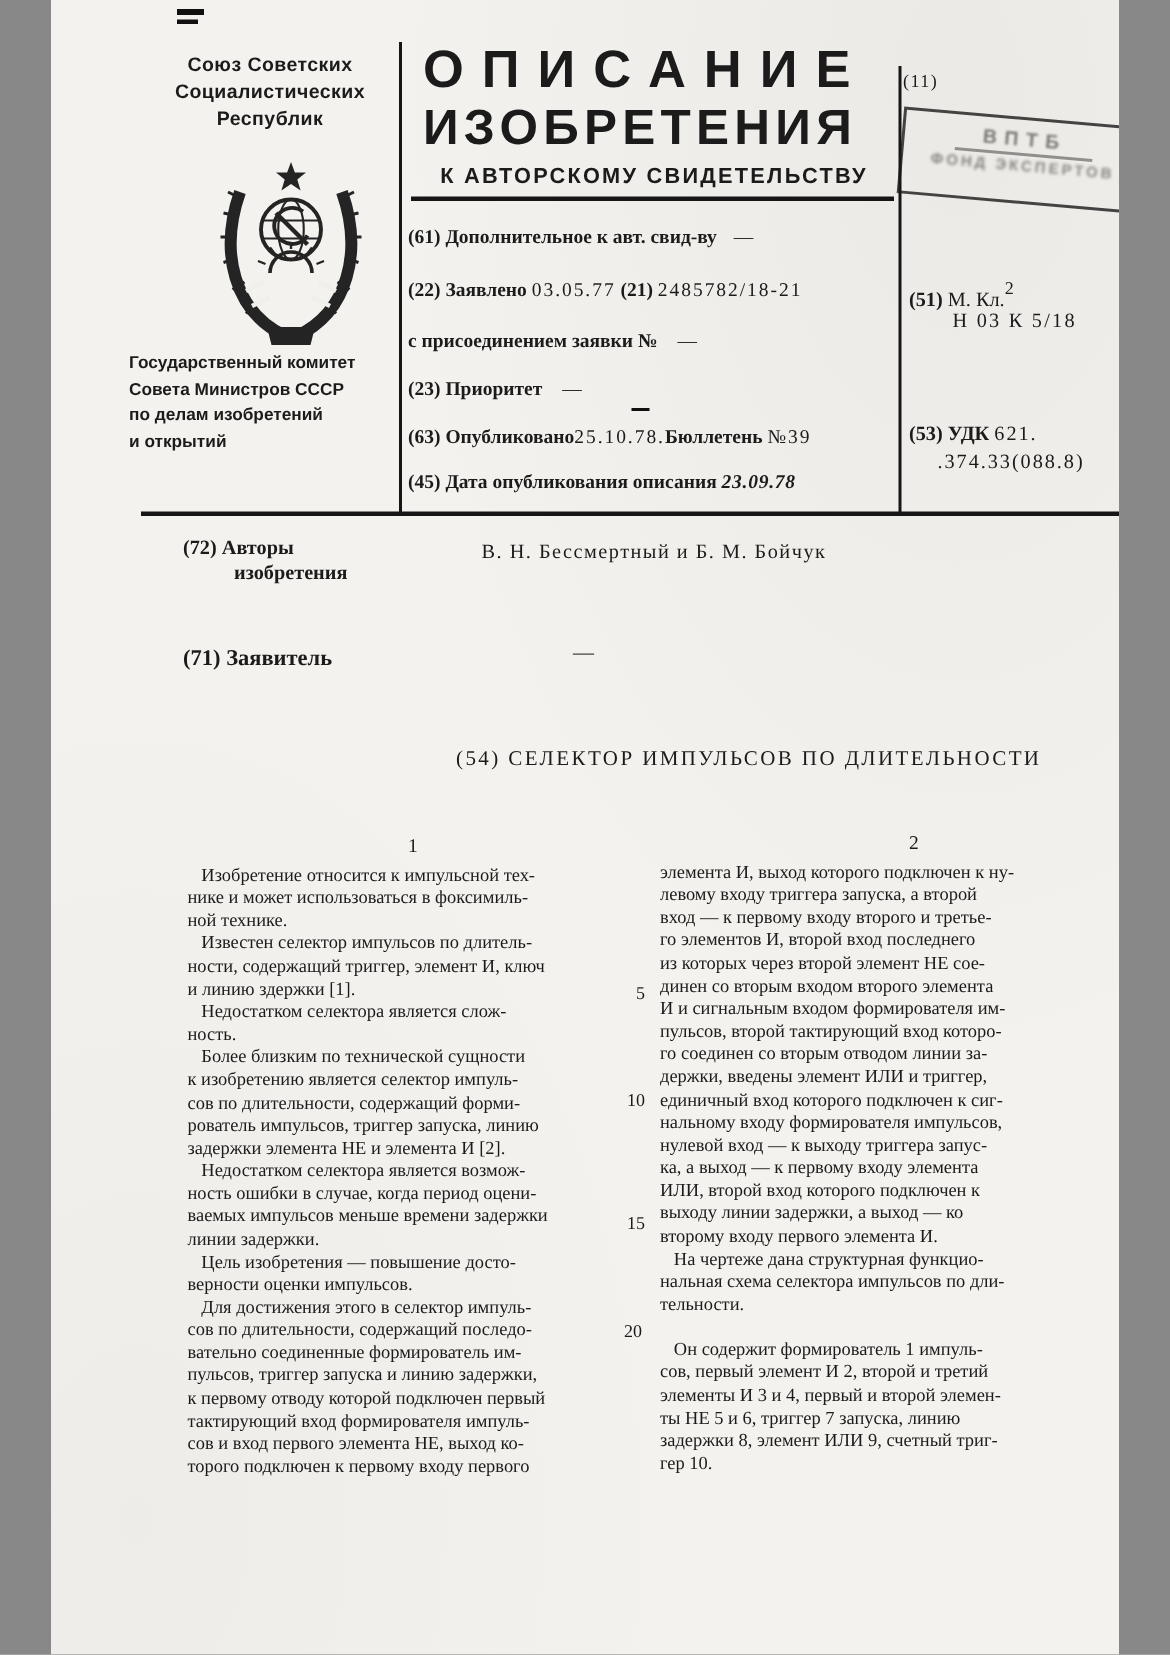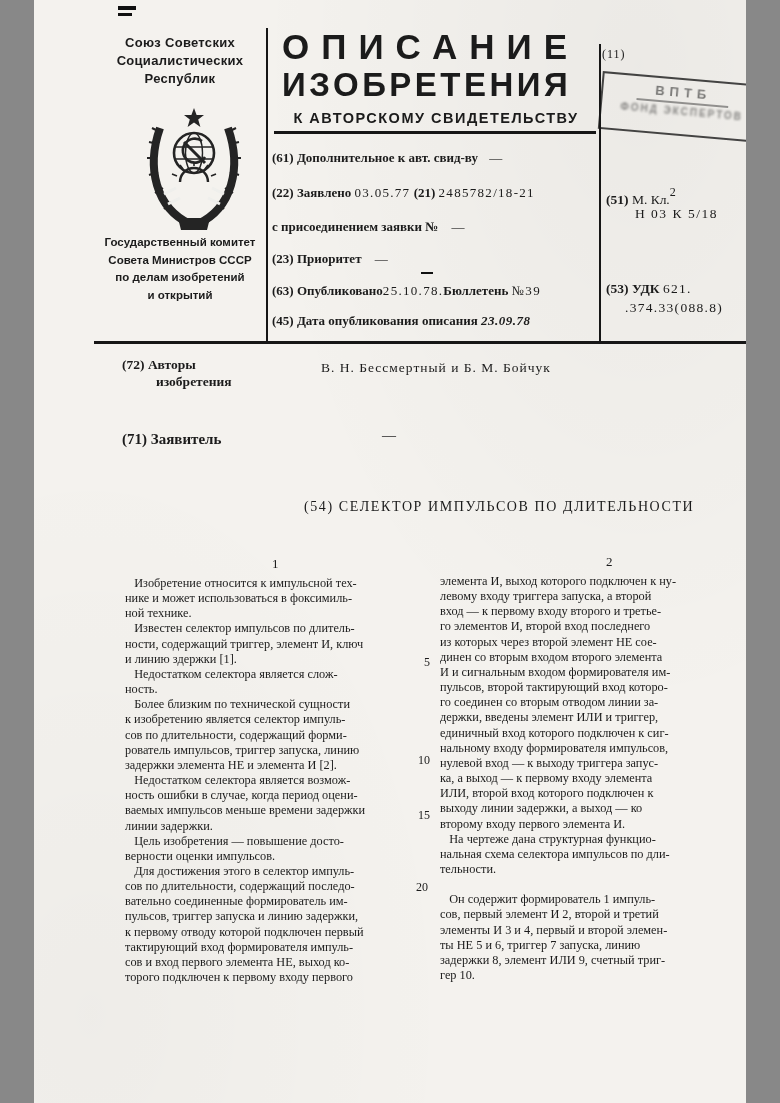--- a/index.html
+++ b/index.html
@@ -20,21 +20,21 @@
   
   .artifact-bar{position:absolute;background:#101010;}
 
   
   .country{
     left:58px;top:34px;width:176px;text-align:center;
     font-family:"Liberation Sans", sans-serif;font-weight:700;
     font-size:13px;line-height:18px;letter-spacing:.3px;
   }
   .committee{
-    left:52px;top:234px;width:188px;text-align:center;
+    left:52px;top:234px;width:188px;
     font-family:"Liberation Sans", sans-serif;font-weight:700;
     font-size:11.5px;line-height:17.5px;
   }
 
   
   .vrule{position:absolute;width:2px;background:#161616;}
   .hrule{position:absolute;height:3px;background:#161616;}
 
   
   .title-big{
@@ -225,17 +225,17 @@
     <span>СЕЛЕКТОР ИМПУЛЬСОВ ПО ДЛИТЕЛЬНОСТИ</span>
   </div>
 
   <div class="colnum" style="left:238px;top:556px;">1</div>
   <div class="colnum" style="left:572px;top:554px;">2</div>
 
   <div class="bodycol" style="left:91px;width:295px;"><div>   Изобретение относится к импульсной тех-</div><div>нике и может использоваться в фоксимиль-</div><div>ной технике.</div><div>   Известен селектор импульсов по длитель-</div><div>ности, содержащий триггер, элемент И, ключ</div><div>и линию здержки [1].</div><div>   Недостатком селектора является слож-</div><div>ность.</div><div>   Более близким по технической сущности</div><div>к изобретению является селектор импуль-</div><div>сов по длительности, содержащий форми-</div><div>рователь импульсов, триггер запуска, линию</div><div>задержки элемента НЕ и элемента И [2].</div><div>   Недостатком селектора является возмож-</div><div>ность ошибки в случае, когда период оцени-</div><div>ваемых импульсов меньше времени задержки</div><div>линии задержки.</div><div>   Цель изобретения — повышение досто-</div><div>верности оценки импульсов.</div><div>   Для достижения этого в селектор импуль-</div><div>сов по длительности, содержащий последо-</div><div>вательно соединенные формирователь им-</div><div>пульсов, триггер запуска и линию задержки,</div><div>к первому отводу которой подключен первый</div><div>тактирующий вход формирователя импуль-</div><div>сов и вход первого элемента НЕ, выход ко-</div><div>торого подключен к первому входу первого</div></div>
   <div class="bodycol" style="left:406px;width:295px;top:574px;"><div>элемента И, выход которого подключен к ну-</div><div>левому входу триггера запуска, а второй</div><div>вход — к первому входу второго и третье-</div><div>го элементов И, второй вход последнего</div><div>из которых через второй элемент НЕ сое-</div><div>динен со вторым входом второго элемента</div><div>И и сигнальным входом формирователя им-</div><div>пульсов, второй тактирующий вход которо-</div><div>го соединен со вторым отводом линии за-</div><div>держки, введены элемент ИЛИ и триггер,</div><div>единичный вход которого подключен к сиг-</div><div>нальному входу формирователя импульсов,</div><div>нулевой вход — к выходу триггера запус-</div><div>ка, а выход — к первому входу элемента</div><div>ИЛИ, второй вход которого подключен к</div><div>выходу линии задержки, а выход — ко</div><div>второму входу первого элемента И.</div><div>   На чертеже дана структурная функцио-</div><div>нальная схема селектора импульсов по дли-</div><div>тельности.</div><div>&nbsp;</div><div>   Он содержит формирователь 1 импуль-</div><div>сов, первый элемент И 2, второй и третий</div><div>элементы И 3 и 4, первый и второй элемен-</div><div>ты НЕ 5 и 6, триггер 7 запуска, линию</div><div>задержки 8, элемент ИЛИ 9, счетный триг-</div><div>гер 10.</div></div>
 
   <div class="gutternum" style="top:655px;">5</div>
-  <div class="gutternum" style="top:753px;text-align:right;">10</div>
+  <div class="gutternum" style="top:726px;text-align:right;">10</div>
   <div class="gutternum" style="top:808px;">15</div>
   <div class="gutternum" style="top:880px;text-align:center;">20</div>
 
 </div>
 
 </body></html>

